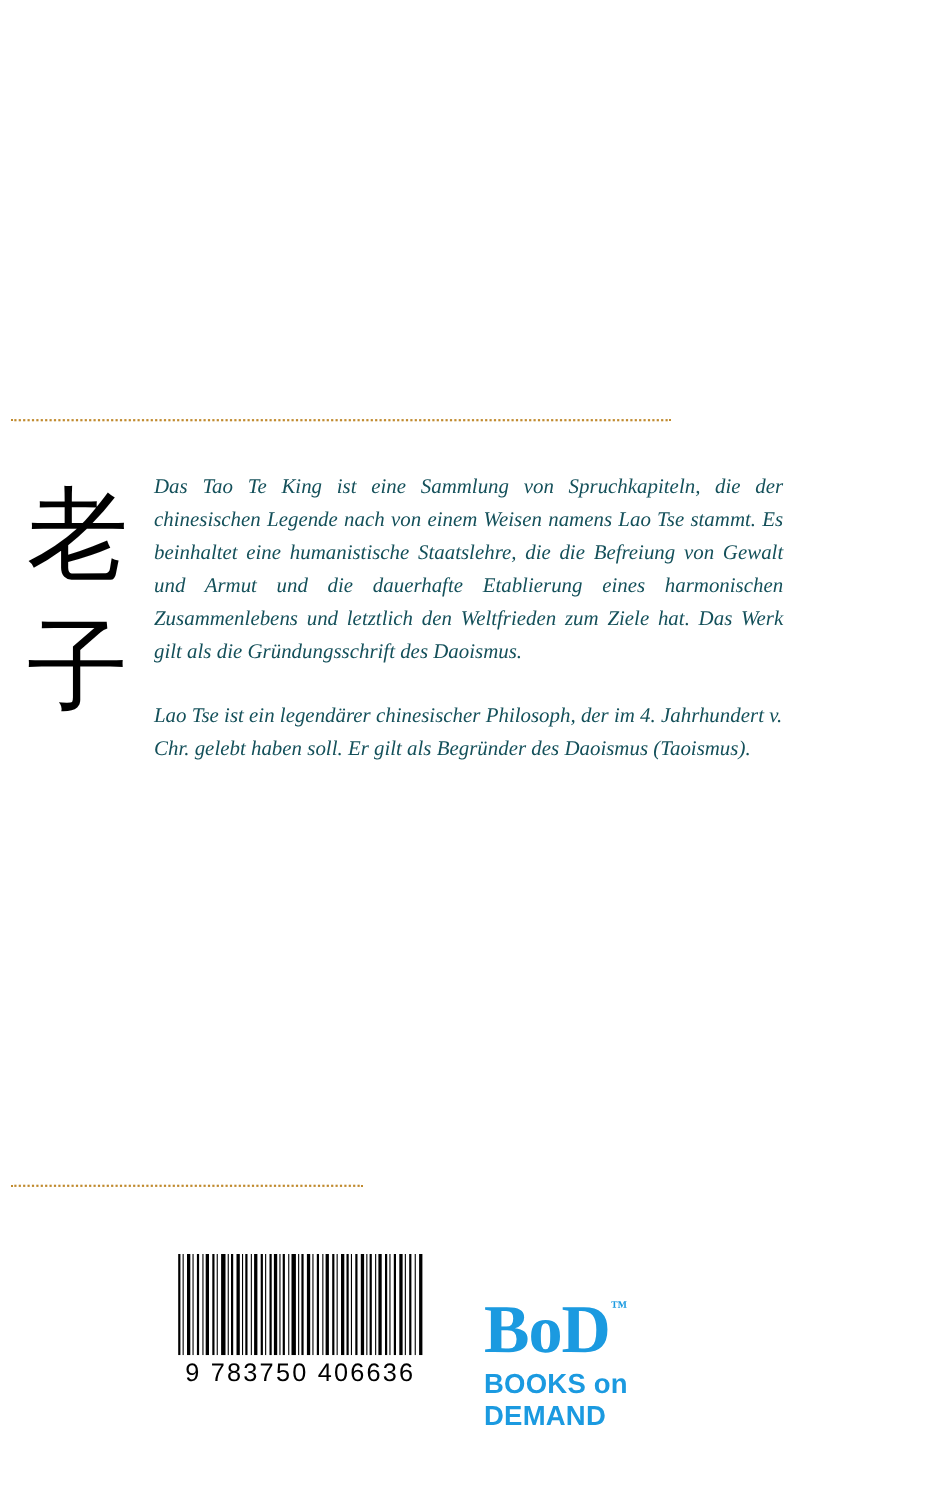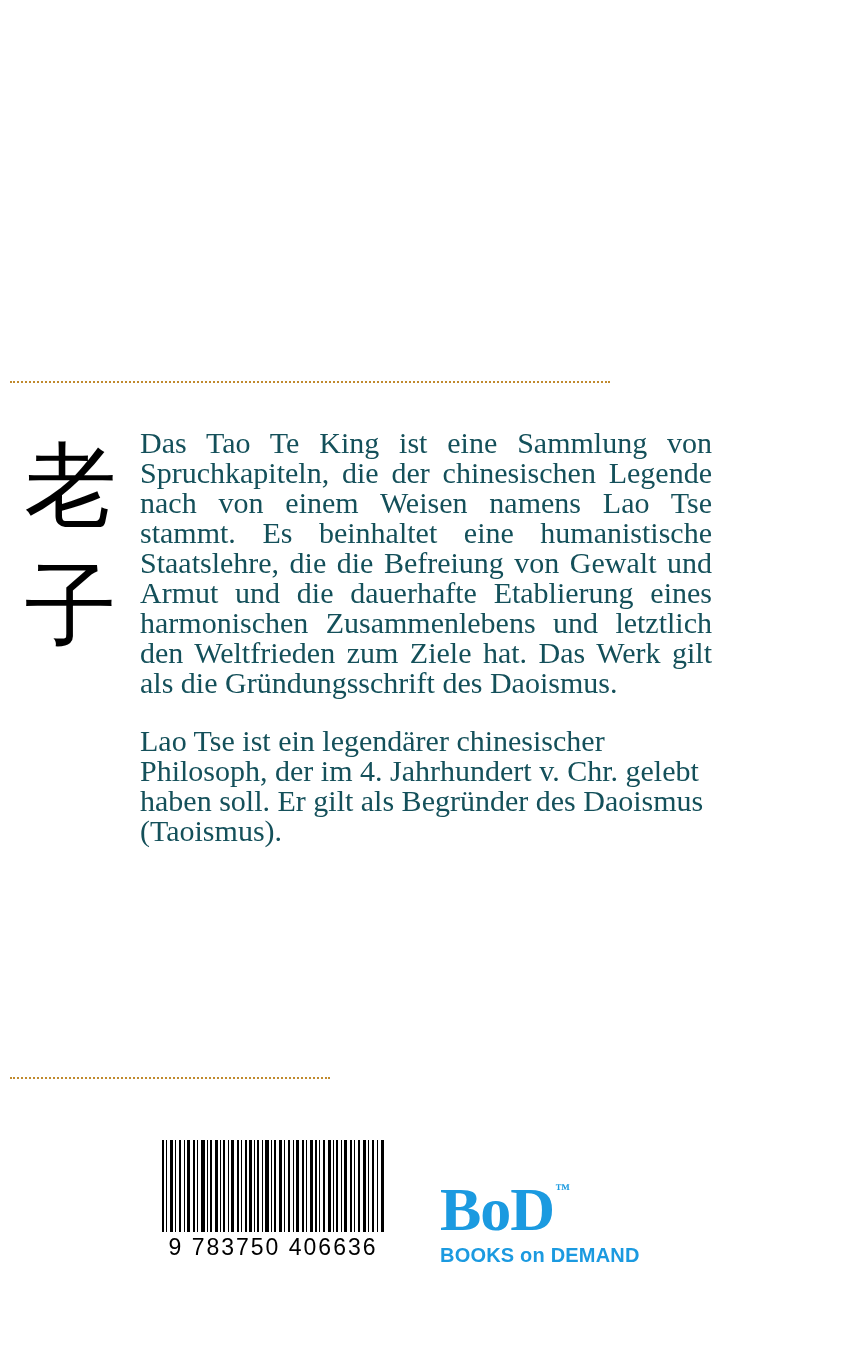--- a/index.html
+++ b/index.html
@@ -61,24 +61,25 @@
 
   
   .text-col {
     position: absolute;
     left: 140px;
     top: 428px;
     width: 572px;
     color: #0f4c52;
   }
   .para {
-    font-size: 30px;
+    font-size: 19px;
     line-height: 30px;
     margin: 0 0 28px 0;
     color: #14505a;
+    font-style: italic;
   }
   .para-justify {
     text-align: justify;
     text-justify: inter-word;
   }
   .para:last-child {
     margin-bottom: 0;
   }
 
   
@@ -123,21 +124,21 @@
   .bod-logo .tm {
     font-size: 15px;
     vertical-align: super;
     position: relative;
     top: -14px;
     left: 1px;
     letter-spacing: 0;
   }
   .bod-sub {
     font-family: "Liberation Sans", sans-serif;
-    font-size: 20px;
+    font-size: 25px;
     font-weight: bold;
     color: #1b9ae0;
     margin-top: 4px;
     letter-spacing: 0.2px;
   }
   .bod-url {
     font-family: "Liberation Serif", serif;
     font-size: 22px;
     color: #14505a;
     margin-top: 26px;

